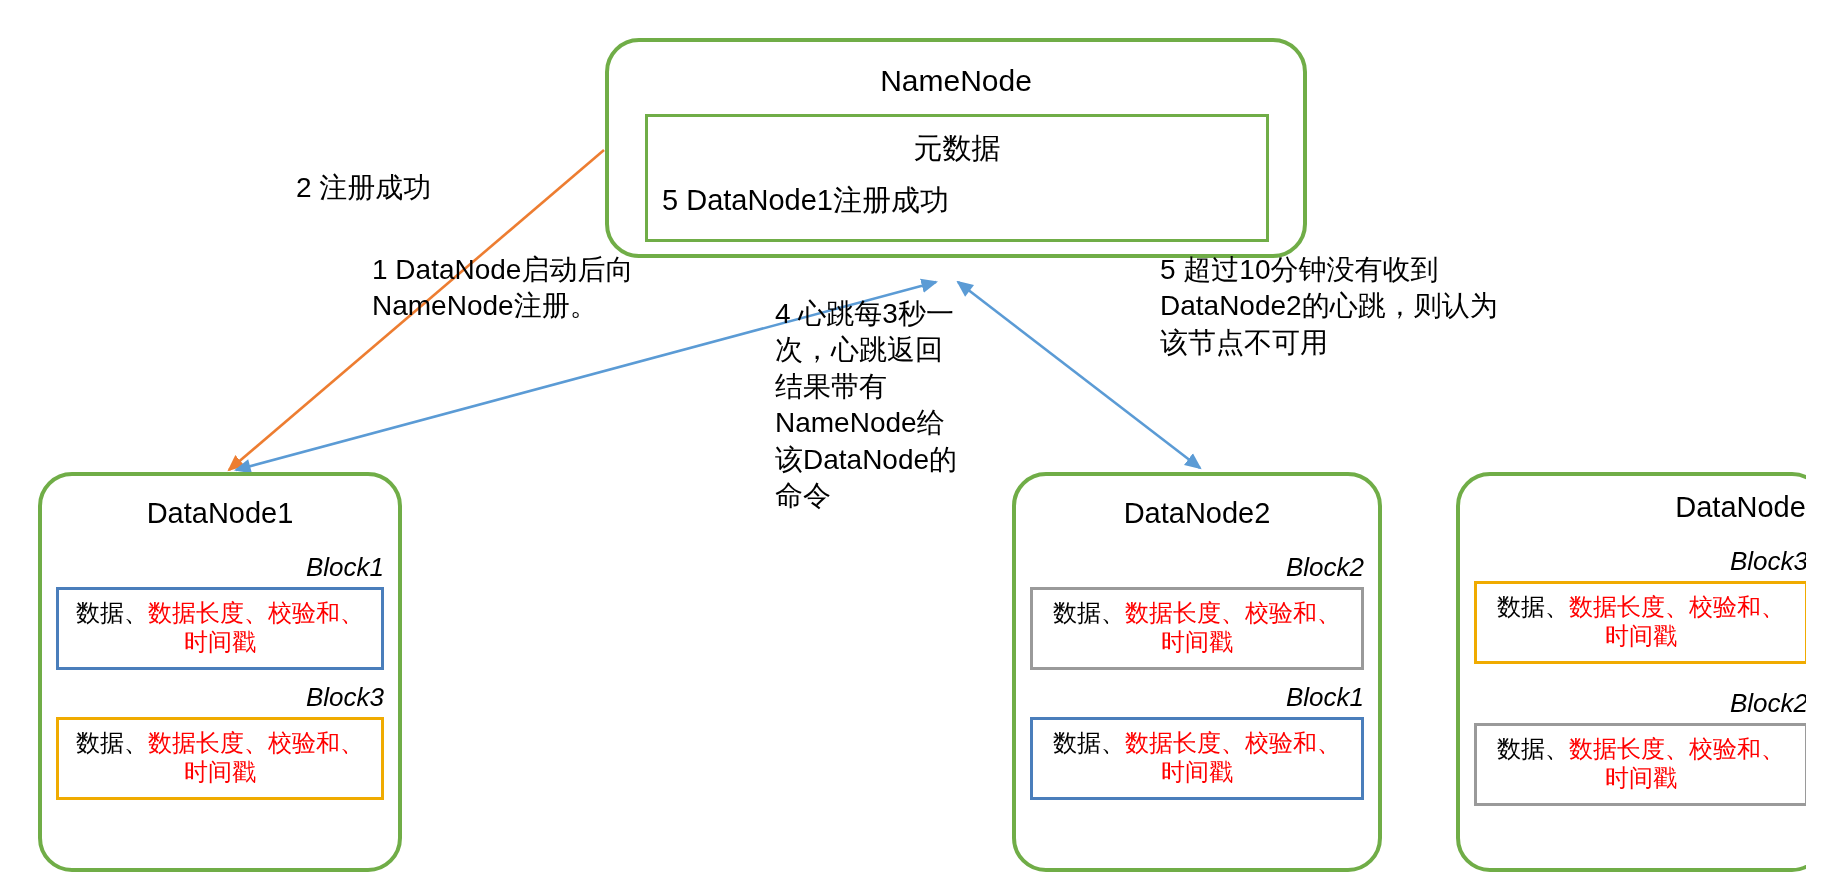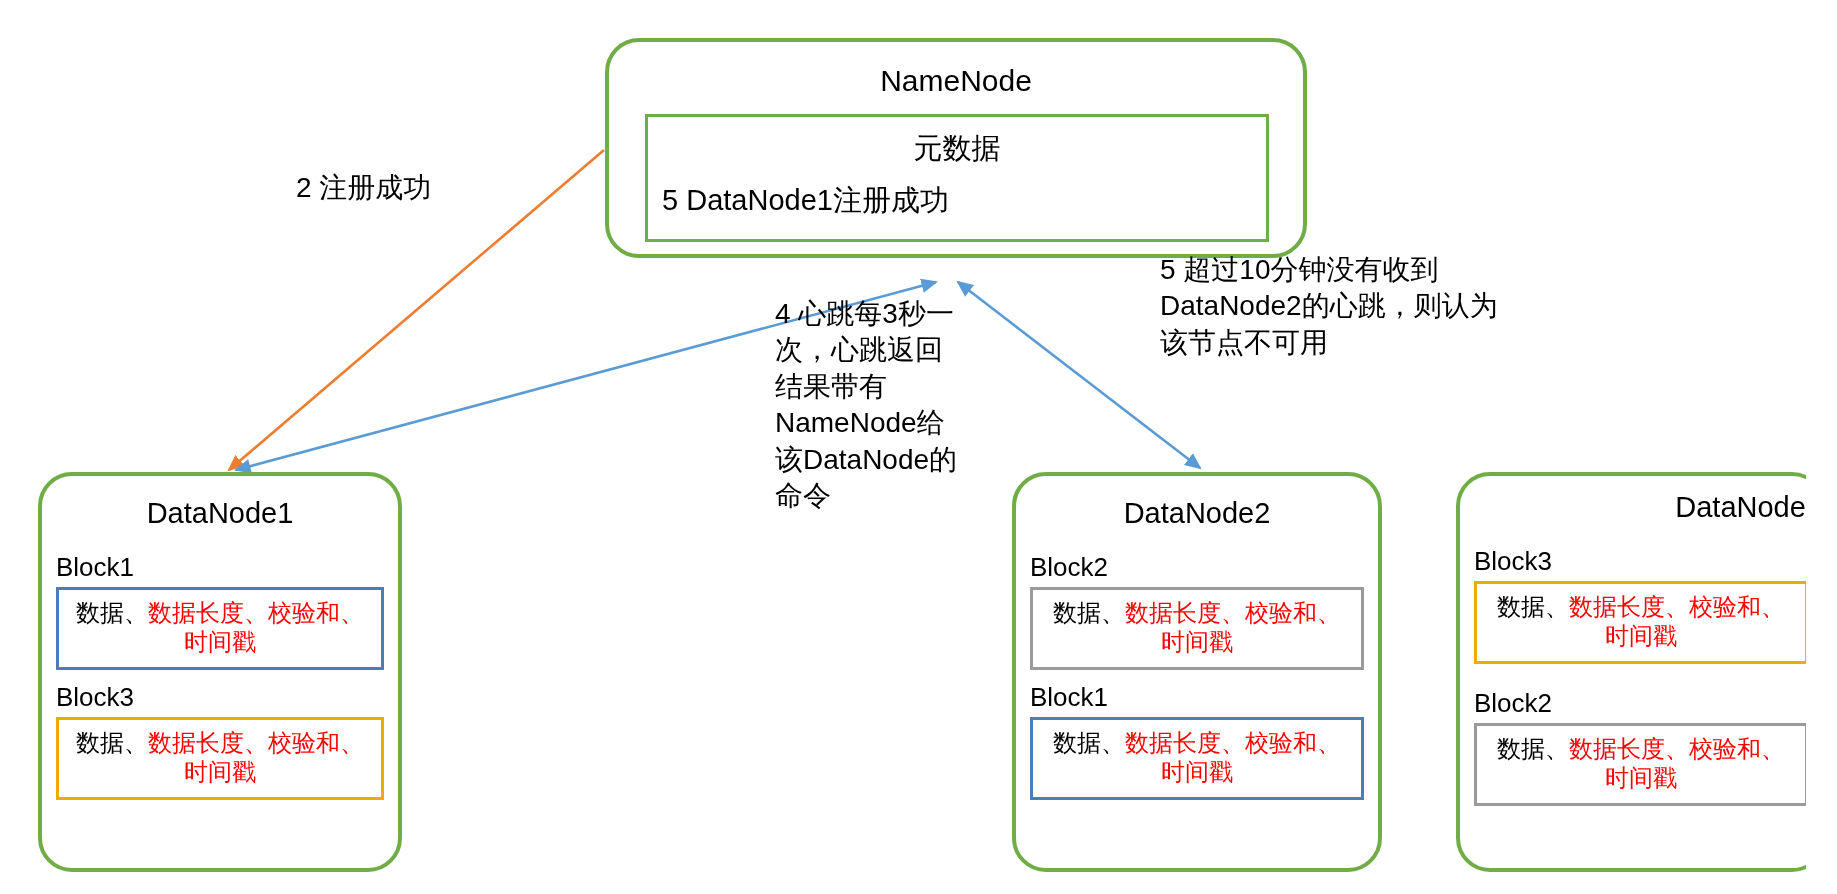--- a/index.html
+++ b/index.html
@@ -85,21 +85,22 @@
 
   .block-group {
     position: absolute;
     left: 14px;
     right: 14px;
   }
   .block-label {
     font-size: 26px;
     color: #000000;
     margin-bottom: 4px;
-    text-align: left;
+    text-align: right;
+    font-style: italic;
   }
   .block-body {
     border: 3px solid #999999;
     box-sizing: border-box;
     padding: 8px 10px 10px 10px;
     font-size: 24px;
     line-height: 1.22;
     text-align: center;
     background: transparent;
   }
@@ -205,19 +206,20 @@
     <div class="block-group" style="top:212px;">
       <div class="block-label">Block2</div>
       <div class="block-body bc-gray">
         <span class="seg-black">数据、</span><span class="seg-red">数据长度、校验和、时间戳</span>
       </div>
     </div>
   </div>
 
   <div id="anno-2-register" class="anno">2 注册成功</div>
 
+  <div id="anno-1-startup" class="anno">1 DataNode启动后向NameNode注册。</div>
 
 
   <div id="anno-4-heartbeat" class="anno">4 心跳每3秒一次，心跳返回结果带有NameNode给该DataNode的命令</div>
 
   <div id="anno-5-timeout" class="anno">5 超过10分钟没有收到DataNode2的心跳，则认为该节点不可用</div>
 
 </div>
 
 </body></html>

